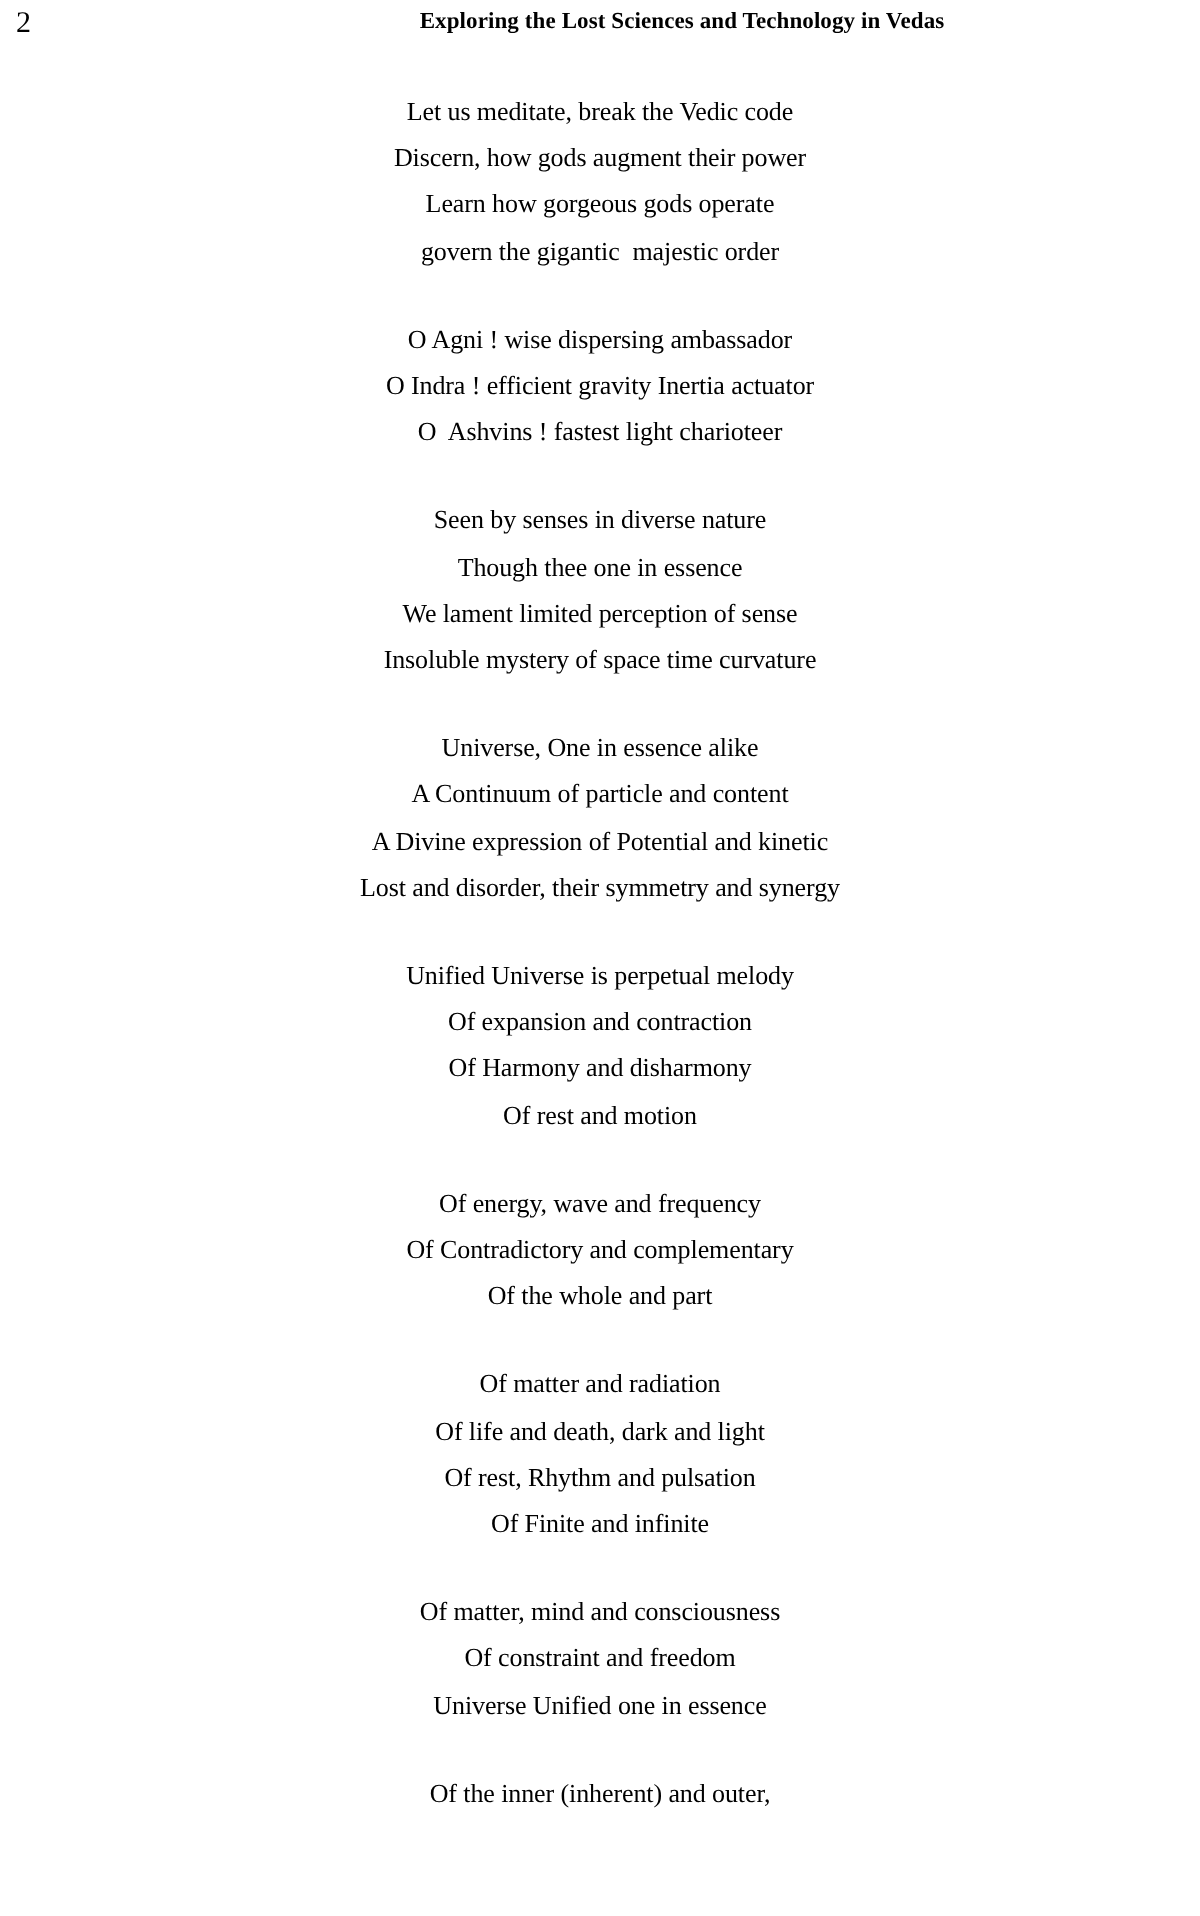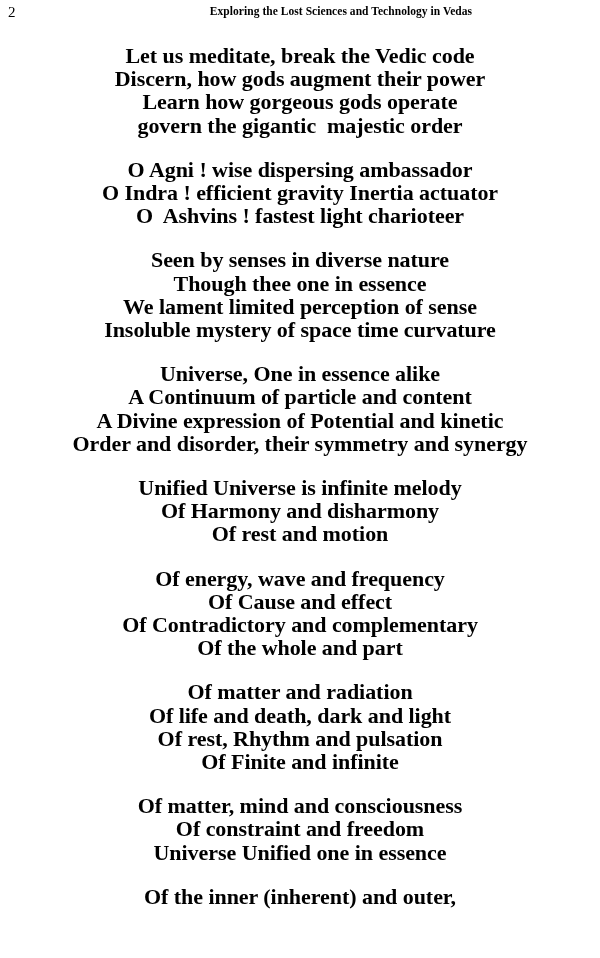--- a/index.html
+++ b/index.html
@@ -60,22 +60,22 @@
     width: 600px;
     text-align: center;
   }
   .stanza {
     margin: 0 0 21px 0;
   }
   .stanza:last-child {
     margin-bottom: 0;
   }
   .line {
-    font-size: 22px;
-    font-weight: 700;
+    font-size: 13px;
+    font-weight: 400;
     line-height: 23.2px;
     white-space: pre;
     letter-spacing: -0.05px;
   }
 </style>
 </head>
 <body>
 
 <div class="page">
 
@@ -99,30 +99,30 @@
       <div class="stanza">
         <div class="line">Seen by senses in diverse nature</div>
         <div class="line">Though thee one in essence</div>
         <div class="line">We lament limited perception of sense</div>
         <div class="line">Insoluble mystery of space time curvature</div>
       </div>
       <div class="stanza">
         <div class="line">Universe, One in essence alike</div>
         <div class="line">A Continuum of particle and content</div>
         <div class="line">A Divine expression of Potential and kinetic</div>
-        <div class="line">Order and disorder, their symmetry and synergy</div>
+        <div class="line">Lost and disorder, their symmetry and synergy</div>
       </div>
       <div class="stanza">
-        <div class="line">Unified Universe is infinite melody</div>
+        <div class="line">Unified Universe is perpetual melody</div>
+        <div class="line">Of expansion and contraction</div>
         <div class="line">Of Harmony and disharmony</div>
         <div class="line">Of rest and motion</div>
       </div>
       <div class="stanza">
         <div class="line">Of energy, wave and frequency</div>
-        <div class="line">Of Cause and effect</div>
         <div class="line">Of Contradictory and complementary</div>
         <div class="line">Of the whole and part</div>
       </div>
       <div class="stanza">
         <div class="line">Of matter and radiation</div>
         <div class="line">Of life and death, dark and light</div>
         <div class="line">Of rest, Rhythm and pulsation</div>
         <div class="line">Of Finite and infinite</div>
       </div>
       <div class="stanza">

